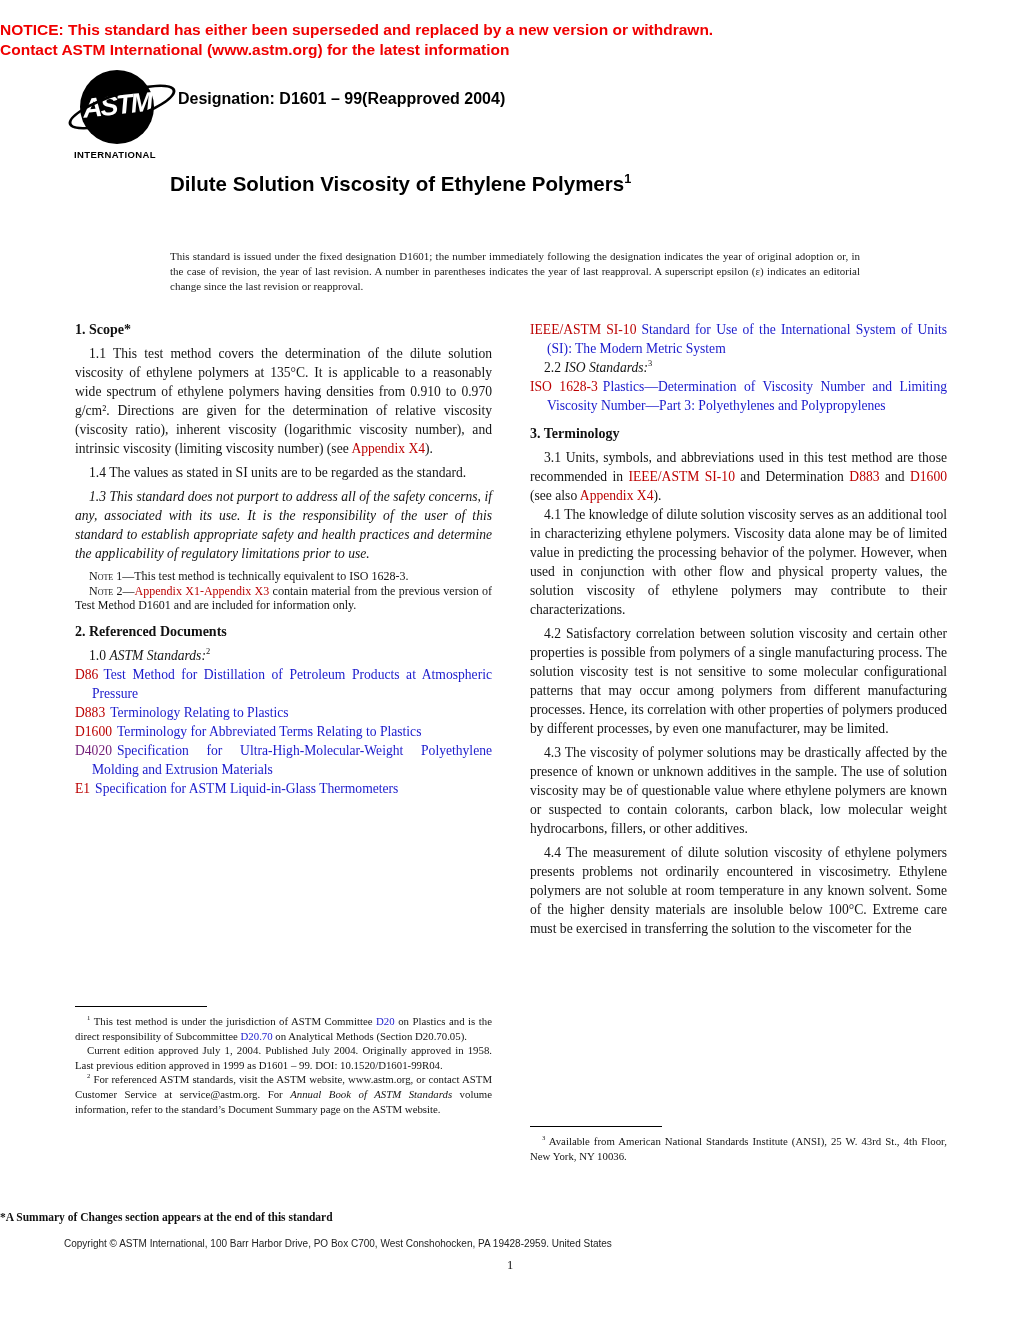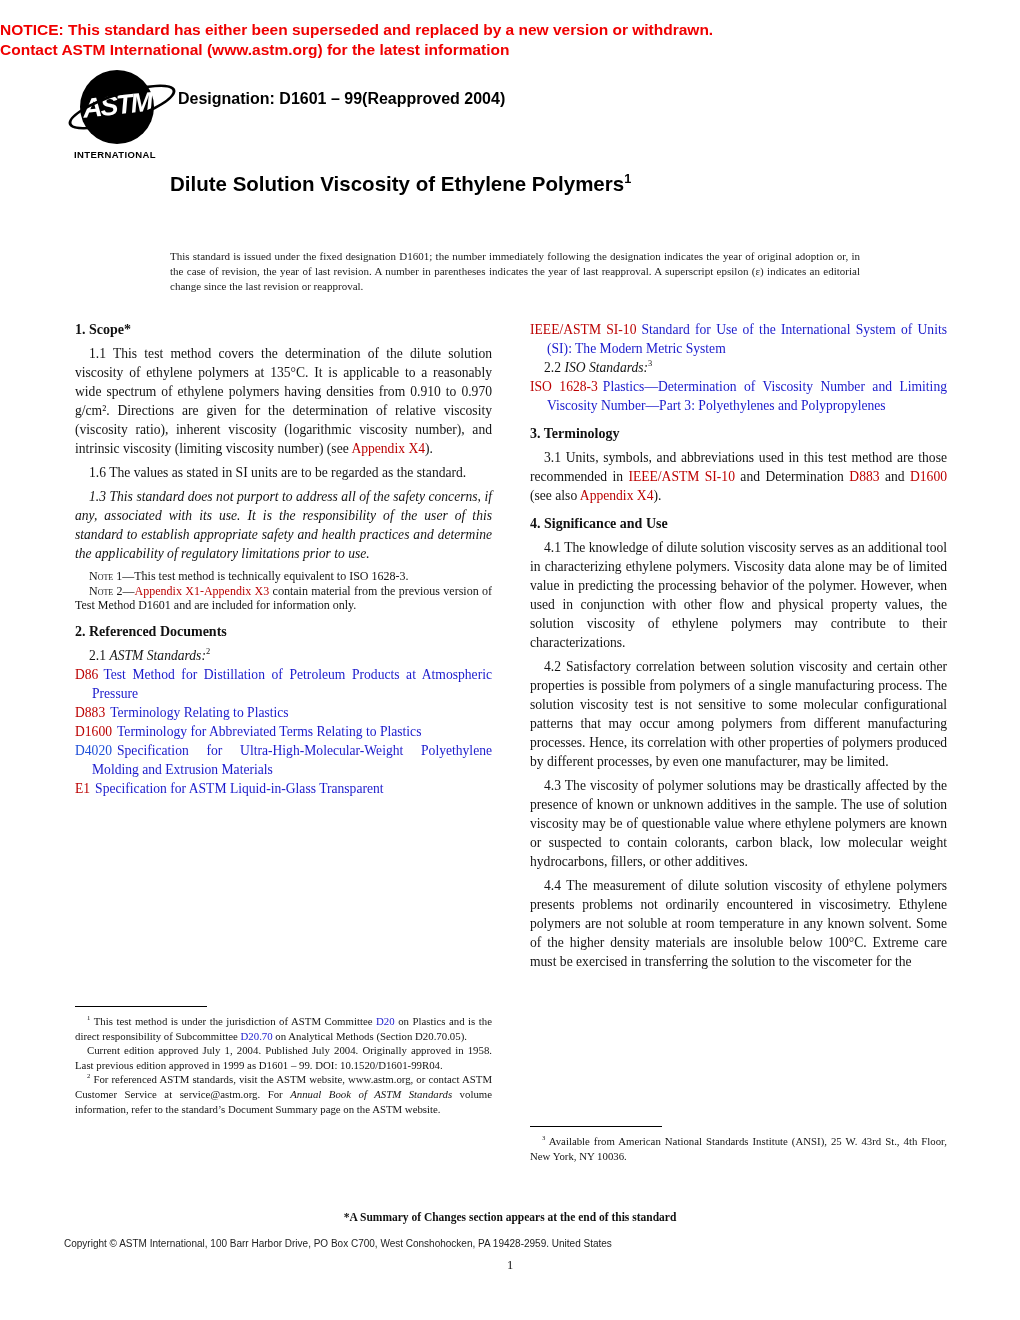--- a/index.html
+++ b/index.html
@@ -57,32 +57,32 @@
   }
   h2.first{margin-top:0;}
   p.body{margin:0;font-size:13.6px;line-height:19px;text-align:justify;text-indent:14px;}
   p.body.sp{margin-top:5px;}
   p.italic{font-style:italic;}
   p.note{margin:6px 0 0 0;font-size:12px;line-height:14.5px;text-align:justify;text-indent:14px;}
   .smallcaps{font-variant:small-caps;}
   p.ref{margin:0;font-size:13.6px;line-height:19px;text-align:justify;padding-left:17px;text-indent:-17px;}
   .link-red{color:var(--link-red);}
   .link-blue{color:var(--link-blue);}
-  .code-plain{color:#1d4ed8;font-family:Liberation Serif, serif;}
+  .code-plain{color:#701a75;font-family:Liberation Serif, serif;}
   .ref .code{margin-right:5px;}
   
   .footnote-block{position:absolute;left:0;width:100%;}
   .fn-left{top:686px;}
   .fn-right{top:806px;}
   .fn-rule{width:132px;border-top:1.5px solid #000;margin-bottom:7px;}
   p.fn{margin:0;font-size:10.8px;line-height:14.6px;text-align:justify;}
   p.fn.indent{text-indent:12px;}
   
   .summary-line{
-    position:absolute;top:1211px;left:0;width:100%;text-align:center;
+    position:absolute;top:1211px;left:0;width:100%;text-align:left;
     font-weight:bold;font-size:11.5px;color:#111;
   }
   .copyright{
     position:absolute;top:1238px;left:64px;width:900px;
     font-family:"Liberation Sans", sans-serif;font-size:10px;color:#222;
   }
   .pageno{
     position:absolute;top:1258px;left:0;width:100%;text-align:center;
     font-size:12.5px;color:#111;
   }
@@ -113,57 +113,56 @@
 
   <div class="issue">This standard is issued under the fixed designation D1601; the number immediately following the designation indicates the year of original adoption or, in the case of revision, the year of last revision. A number in parentheses indicates the year of last reapproval. A superscript epsilon (ε) indicates an editorial change since the last revision or reapproval.</div>
 
   <div class="columns">
 
     <div class="col">
       <h2 class="sect first">1.  Scope*</h2>
 
       <p class="body"><span>1.1  This test method covers the determination of the dilute solution viscosity of ethylene polymers at 135°C. It is applicable to a reasonably wide spectrum of ethylene polymers having densities from 0.910 to 0.970 g/cm². Directions are given for the determination of relative viscosity (viscosity ratio), inherent viscosity (logarithmic viscosity number), and intrinsic viscosity (limiting viscosity number) (see </span><span class="link-red">Appendix X4</span><span>).</span></p>
 
-      <p class="body sp">1.6  The values as stated in SI units are to be regarded as the standard.</p>
+      <p class="body sp">1.4  The values as stated in SI units are to be regarded as the standard.</p>
 
       <p class="body sp italic">1.3  This standard does not purport to address all of the safety concerns, if any, associated with its use. It is the responsibility of the user of this standard to establish appropriate safety and health practices and determine the applicability of regulatory limitations prior to use.</p>
 
       <p class="note"><span class="smallcaps">Note 1</span><span>—This test method is technically equivalent to ISO 1628-3.</span></p>
       <p class="note" style="margin-top:0;"><span class="smallcaps">Note 2</span><span>—</span><span class="link-red">Appendix X1-Appendix X3</span><span> contain material from the previous version of Test Method D1601 and are included for information only.</span></p>
 
       <h2 class="sect">2.  Referenced Documents</h2>
 
-      <p class="body"><span>2.1  </span><i>ASTM Standards:</i><sup>2</sup></p>
+      <p class="body"><span>1.0  </span><i>ASTM Standards:</i><sup>2</sup></p>
 
       <p class="ref"><span class="link-red code">D86</span><span class="link-blue">Test Method for Distillation of Petroleum Products at Atmospheric Pressure</span></p>
       <p class="ref"><span class="link-red code">D883</span><span class="link-blue">Terminology Relating to Plastics</span></p>
       <p class="ref"><span class="link-red code">D1600</span><span class="link-blue">Terminology for Abbreviated Terms Relating to Plastics</span></p>
       <p class="ref"><span class="code-plain code">D4020</span><span class="link-blue">Specification for Ultra-High-Molecular-Weight Polyethylene Molding and Extrusion Materials</span></p>
-      <p class="ref"><span class="link-red code">E1</span><span class="link-blue">Specification for ASTM Liquid-in-Glass Transparent</span></p>
+      <p class="ref"><span class="link-red code">E1</span><span class="link-blue">Specification for ASTM Liquid-in-Glass Thermometers</span></p>
 
       <div class="footnote-block fn-left">
         <div class="fn-rule"></div>
         <p class="fn indent"><sup>1</sup><span> This test method is under the jurisdiction of ASTM Committee </span><span class="link-blue">D20</span><span> on Plastics and is the direct responsibility of Subcommittee </span><span class="link-blue">D20.70</span><span> on Analytical Methods (Section D20.70.05).</span></p>
         <p class="fn indent">Current edition approved July 1, 2004. Published July 2004. Originally approved in 1958. Last previous edition approved in 1999 as D1601 – 99. DOI: 10.1520/D1601-99R04.</p>
         <p class="fn indent"><sup>2</sup><span> For referenced ASTM standards, visit the ASTM website, www.astm.org, or contact ASTM Customer Service at service@astm.org. For </span><i>Annual Book of ASTM Standards</i><span> volume information, refer to the standard’s Document Summary page on the ASTM website.</span></p>
       </div>
     </div>
 
     <div class="col">
       <p class="ref"><span class="link-red code">IEEE/ASTM SI-10</span><span class="link-blue">Standard for Use of the International System of Units (SI): The Modern Metric System</span></p>
 
       <p class="body"><span>2.2  </span><i>ISO Standards:</i><sup>3</sup></p>
 
       <p class="ref"><span class="link-red code">ISO 1628-3</span><span class="link-blue">Plastics—Determination of Viscosity Number and Limiting Viscosity Number—Part 3: Polyethylenes and Polypropylenes</span></p>
 
       <h2 class="sect">3.  Terminology</h2>
 
       <p class="body"><span>3.1  Units, symbols, and abbreviations used in this test method are those recommended in </span><span class="link-red">IEEE/ASTM SI-10</span><span> and Determination </span><span class="link-red">D883</span><span> and </span><span class="link-red">D1600</span><span> (see also </span><span class="link-red">Appendix X4</span><span>).</span></p>
 
-      <h2 class="sect">4.  Significance and Use</h2>
 
       <p class="body">4.1  The knowledge of dilute solution viscosity serves as an additional tool in characterizing ethylene polymers. Viscosity data alone may be of limited value in predicting the processing behavior of the polymer. However, when used in conjunction with other flow and physical property values, the solution viscosity of ethylene polymers may contribute to their characterizations.</p>
       <p class="body sp">4.2  Satisfactory correlation between solution viscosity and certain other properties is possible from polymers of a single manufacturing process. The solution viscosity test is not sensitive to some molecular configurational patterns that may occur among polymers from different manufacturing processes. Hence, its correlation with other properties of polymers produced by different processes, by even one manufacturer, may be limited.</p>
       <p class="body sp">4.3  The viscosity of polymer solutions may be drastically affected by the presence of known or unknown additives in the sample. The use of solution viscosity may be of questionable value where ethylene polymers are known or suspected to contain colorants, carbon black, low molecular weight hydrocarbons, fillers, or other additives.</p>
       <p class="body sp">4.4  The measurement of dilute solution viscosity of ethylene polymers presents problems not ordinarily encountered in viscosimetry. Ethylene polymers are not soluble at room temperature in any known solvent. Some of the higher density materials are insoluble below 100°C. Extreme care must be exercised in transferring the solution to the viscometer for the</p>
 
       <div class="footnote-block fn-right">
         <div class="fn-rule"></div>
         <p class="fn indent"><sup>3</sup><span> Available from American National Standards Institute (ANSI), 25 W. 43rd St., 4th Floor, New York, NY 10036.</span></p>
       </div>

